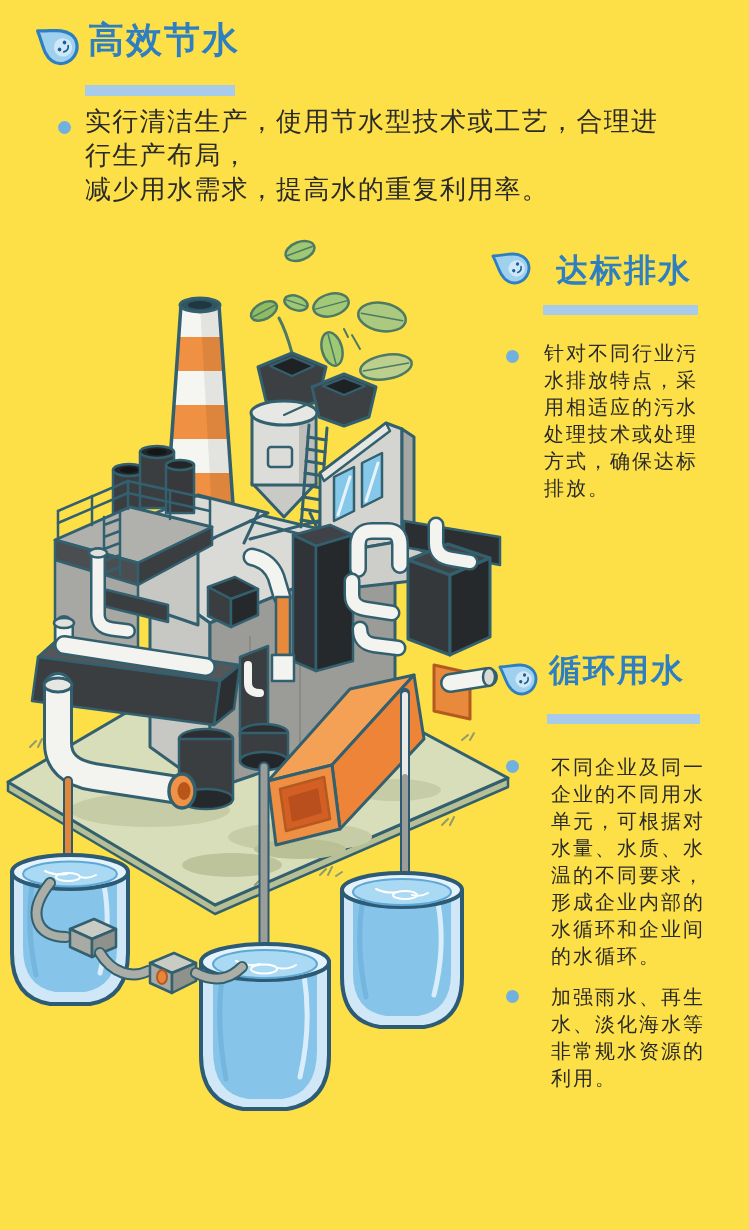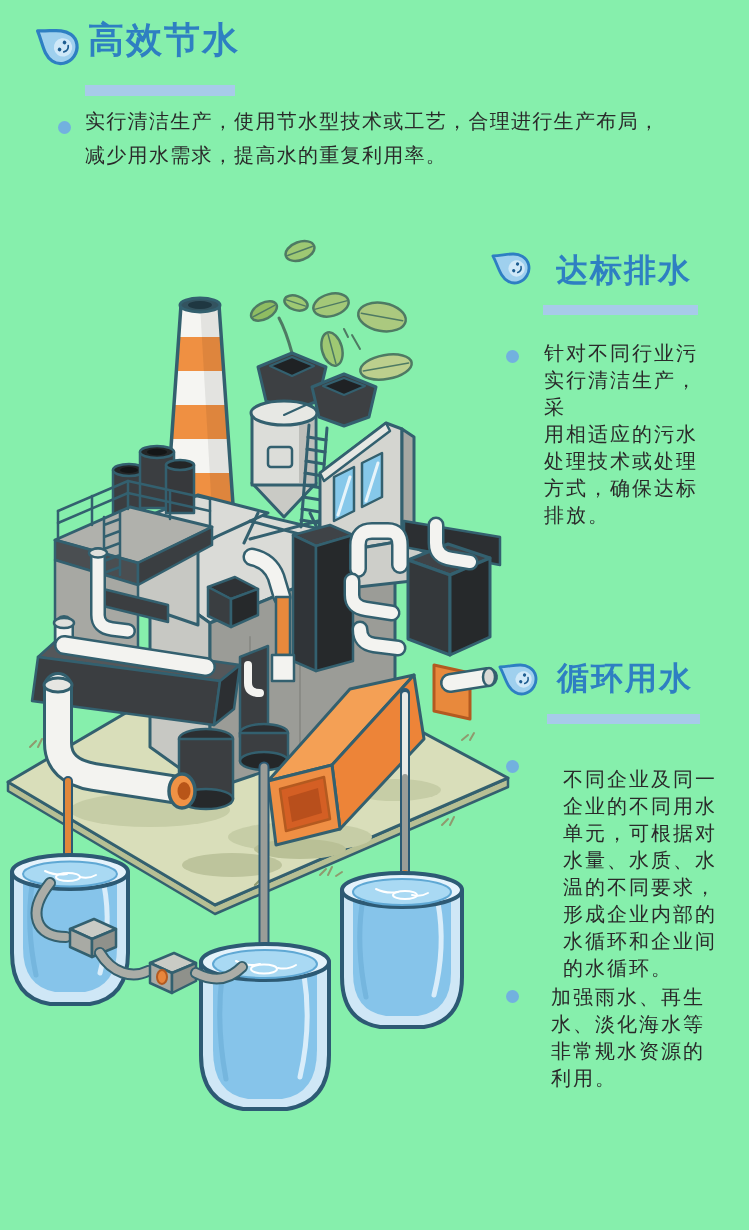--- a/index.html
+++ b/index.html
@@ -1,19 +1,19 @@
 <!DOCTYPE html>
 <html><head>
 <meta charset="utf-8">
 <style>
   html,body{margin:0;padding:0;background:#ffffff;}
   #page{
     position:relative;
     width:749px;height:1230px;
-    background:#86efac;
+    background:#fde047;
     font-family:"Liberation Sans","DejaVu Sans",sans-serif;
     color:#2a2a2a;
     overflow:hidden;
   }
   .abs{position:absolute;}
   
   .sec-title{
     font-weight:bold;
     color:#2e7fc2;
     letter-spacing:2px;
@@ -24,21 +24,21 @@
   .t-med{font-size:32px;}
   .underline-bar{background:#a7cbe9;}
   .bullet-dot{
     width:13px;height:13px;border-radius:50%;
     background:#72b1df;
   }
   .body-text{
     white-space:pre-line;
     color:#2a2a2a;
   }
-  .bt-wide{font-size:20px;line-height:34px;letter-spacing:1.3px;}
+  .bt-wide{font-size:26px;line-height:34px;letter-spacing:1.3px;}
   .bt-narrow{font-size:20px;line-height:27px;letter-spacing:2px;}
   svg{display:block;}
 </style>
 </head>
 <body>
 
 <div id="page">
 
   <svg width="0" height="0" style="position:absolute">
     <defs>
@@ -68,35 +68,35 @@
 
   <div class="abs" style="left:489px;top:239px;width:46px;height:52px">
     <svg width="46" height="52" viewBox="0 0 48 48">
         <use href="#dropchar" transform="rotate(-60 24 26)"></use>
       </svg>
   </div>
   <h2 class="abs sec-title t-med" style="left:545px;top:242px;margin:11px">达标排水</h2>
   <div class="abs underline-bar" style="left:543px;top:305px;width:155px;height:10px"></div>
   <span class="abs bullet-dot" style="left:506px;top:350px"></span>
   <p class="abs body-text bt-narrow" style="left:544px;top:340px;width:170px;margin:0">针对不同行业污
-实行清洁生产，采
+水排放特点，采
 用相适应的污水
 处理技术或处理
 方式，确保达标
 排放。</p>
 
   <div class="abs" style="left:496px;top:650px;width:46px;height:52px">
     <svg width="46" height="52" viewBox="0 0 48 48">
         <use href="#dropchar" transform="rotate(-60 24 26)"></use>
       </svg>
   </div>
-  <h2 class="abs sec-title t-med" style="left:549px;top:653px;margin:8px">循环用水</h2>
+  <h2 class="abs sec-title t-med" style="left:549px;top:653px;margin:0">循环用水</h2>
   <div class="abs underline-bar" style="left:547px;top:714px;width:153px;height:10px"></div>
   <span class="abs bullet-dot" style="left:506px;top:760px"></span>
-  <p class="abs body-text bt-narrow" style="left:547px;top:750px;width:170px;margin:16px">不同企业及同一
+  <p class="abs body-text bt-narrow" style="left:547px;top:750px;width:170px;margin:4px">不同企业及同一
 企业的不同用水
 单元，可根据对
 水量、水质、水
 温的不同要求，
 形成企业内部的
 水循环和企业间
 的水循环。</p>
   <span class="abs bullet-dot" style="left:506px;top:990px"></span>
   <p class="abs body-text bt-narrow" style="left:547px;top:980px;width:170px;margin:4px">加强雨水、再生
 水、淡化海水等

